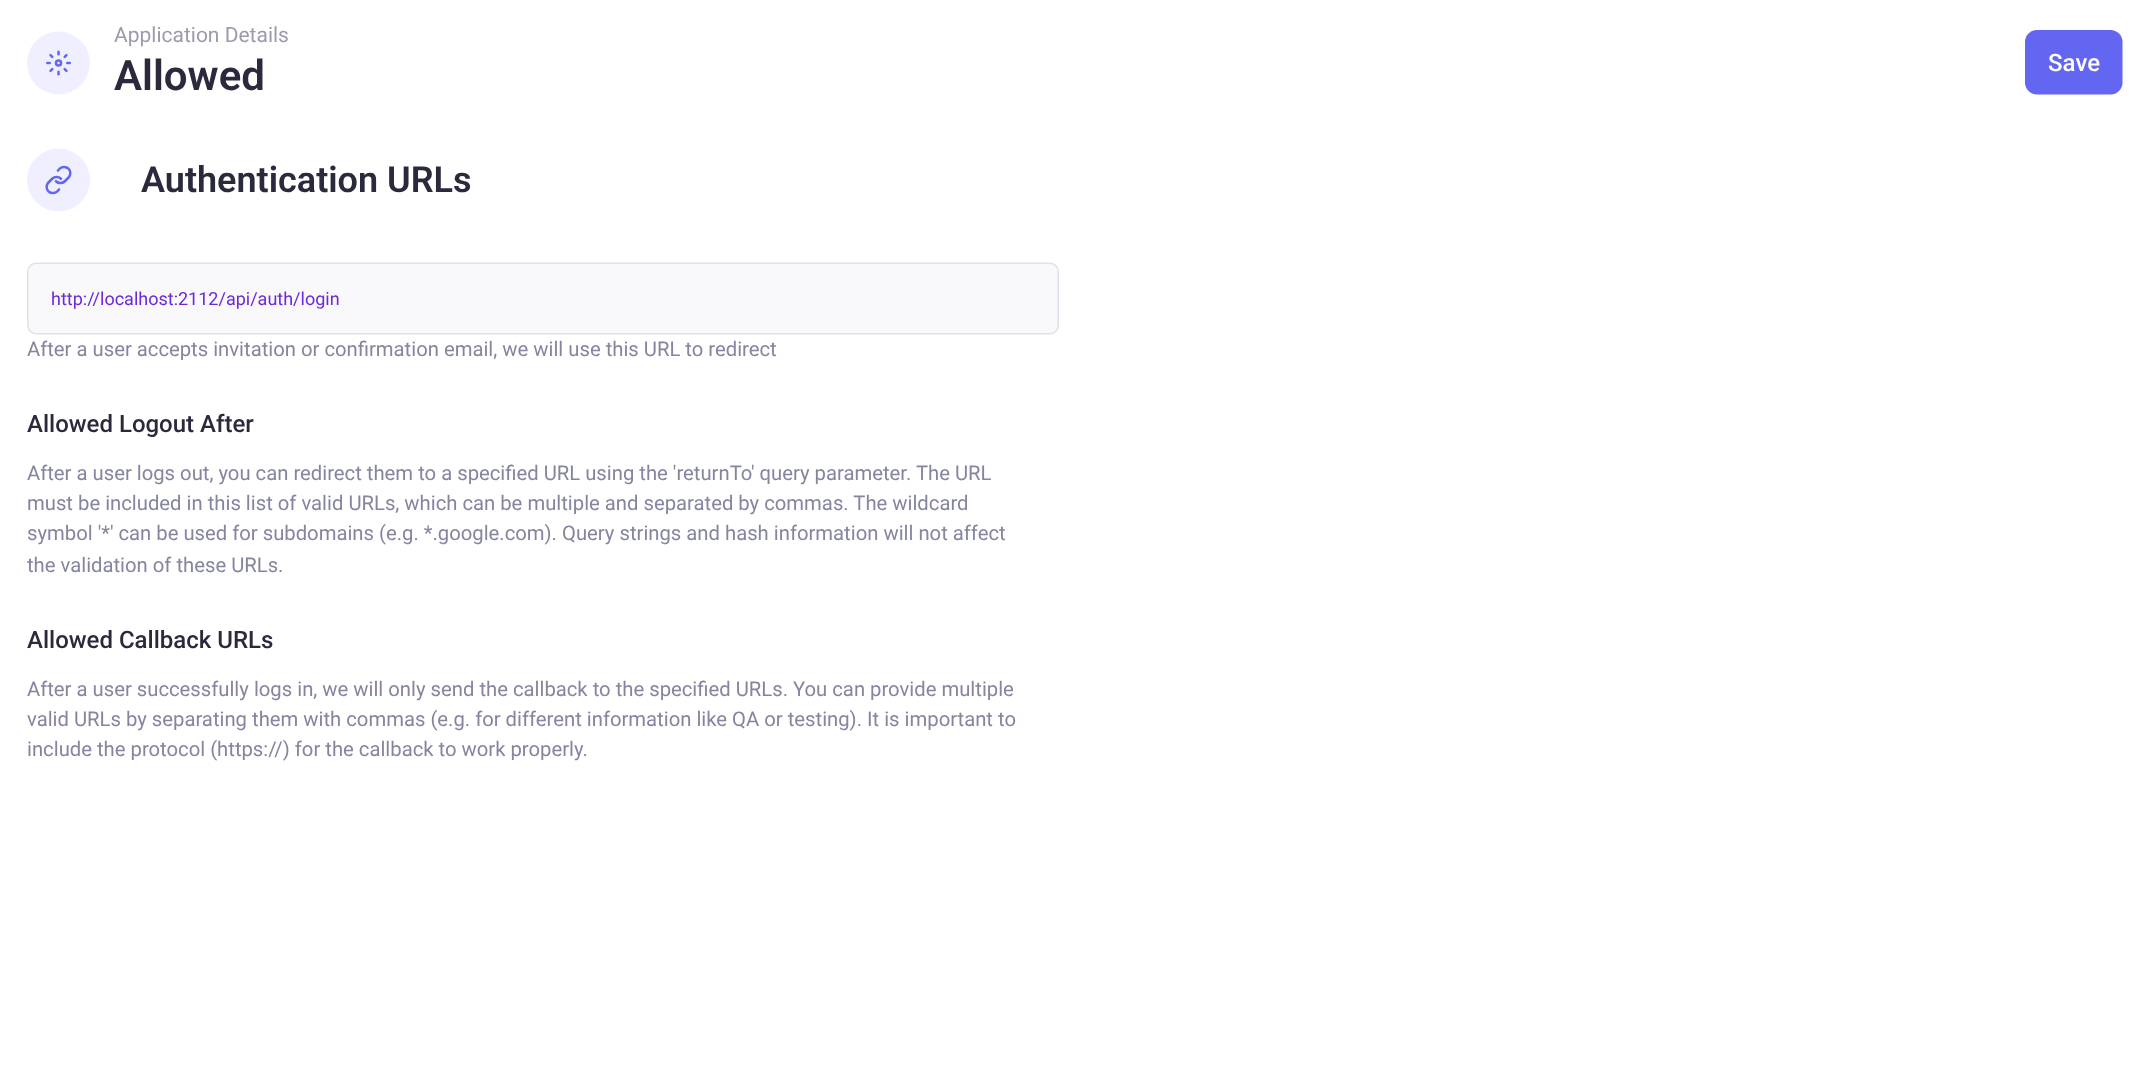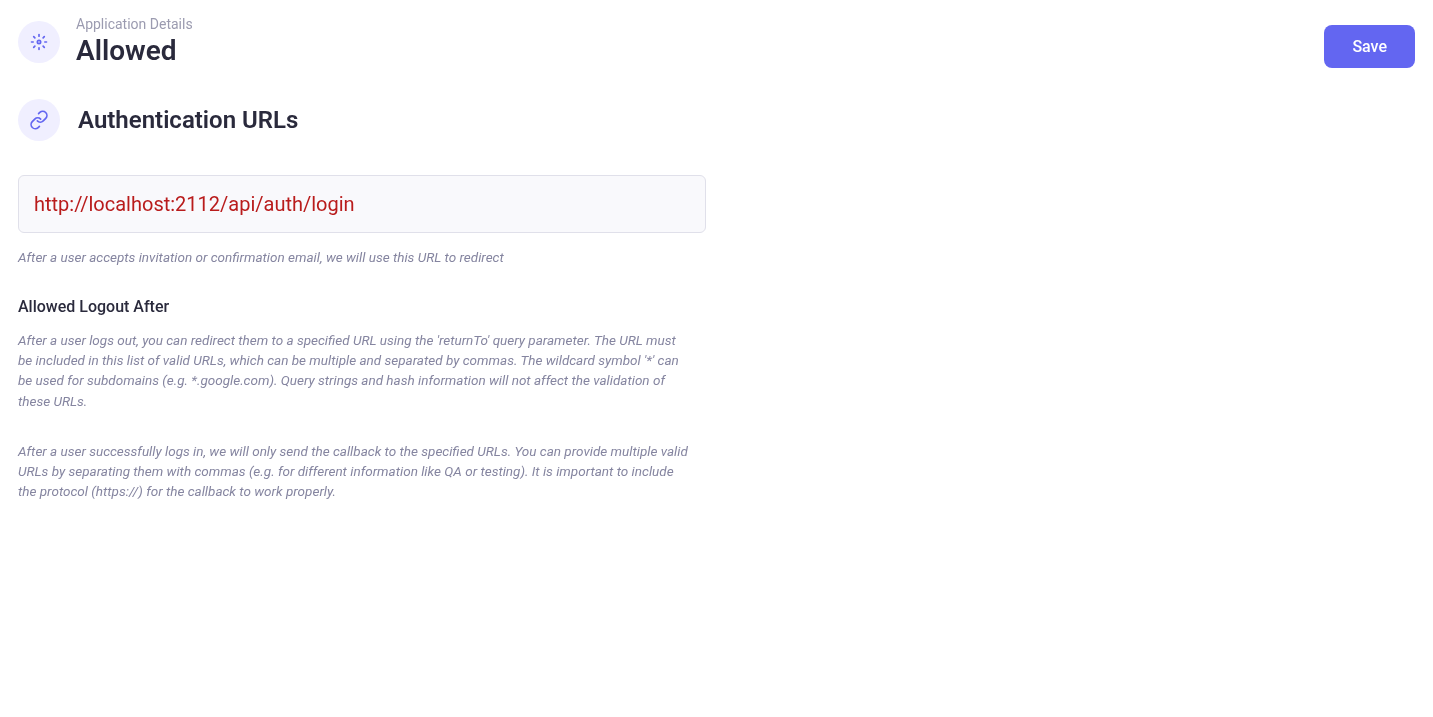--- a/index.html
+++ b/index.html
@@ -9,21 +9,21 @@
     }
     body {
       font-family: -apple-system, BlinkMacSystemFont, "Segoe UI", Roboto, "Helvetica Neue", Arial, sans-serif;
       background: #ffffff;
       color: #2a2a3c;
       padding: 16px 18px;
       width: 1433px;
     }
     .header-row {
       display: flex;
-      align-items: flex-end;
+      align-items: center;
       justify-content: space-between;
       margin-bottom: 28px;
     }
     .header-left {
       display: flex;
       align-items: center;
       gap: 16px;
     }
     .icon-circle {
       width: 42px;
@@ -49,30 +49,30 @@
       font-size: 28px;
       font-weight: 600;
       color: #2a2a3c;
       line-height: 1.2;
     }
     .save-btn {
       background: #6366f1;
       color: #ffffff;
       border: none;
       border-radius: 8px;
-      padding: 12px 28px;
+      padding: 12px 15px;
       font-size: 16px;
       font-weight: 500;
       cursor: pointer;
       font-family: inherit;
     }
     .section-header {
       display: flex;
       align-items: center;
-      gap: 18px;
+      gap: 34px;
       margin-bottom: 34px;
       margin-top: 31px;
     }
     .section-title {
       font-size: 24px;
       font-weight: 600;
       color: #2a2a3c;
     }
     .form-group {
       max-width: 700px;
@@ -82,35 +82,33 @@
       display: block;
       font-size: 16px;
       font-weight: 500;
       color: #2a2a3c;
       margin-bottom: 14px;
     }
     .form-input {
       width: 100%;
       max-width: 688px;
       padding: 16px 15px;
-      font-size: 20px;
+      font-size: 12px;
       border: 1px solid #e0e0ea;
       border-radius: 6px;
       background: #f9f9fc;
-      color: #b91c1c;
+      color: #6d28d9;
       font-family: inherit;
       outline: none;
     }
     .form-help {
       font-size: 13.5px;
       color: #8585a0;
       line-height: 1.5;
-      margin-top: 14px;
       max-width: 672px;
-      font-style: italic;
     }
   </style>
 </head>
 <body>
 
 <div class="header-row">
   <div class="header-left">
     <div class="icon-circle">
       <svg viewBox="0 0 24 24" fill="none" stroke="#6366f1" stroke-width="2" stroke-linecap="round" stroke-linejoin="round">
         <circle cx="12" cy="12" r="2"></circle>
@@ -146,14 +144,15 @@
   <input type="text" class="form-input" value="http://localhost:2112/api/auth/login" style="">
   <div class="form-help">After a user accepts invitation or confirmation email, we will use this URL to redirect</div>
 </div>
 
 <div class="form-group">
   <label class="form-label">Allowed Logout After</label>
   <div class="form-help">After a user logs out, you can redirect them to a specified URL using the 'returnTo' query parameter. The URL must be included in this list of valid URLs, which can be multiple and separated by commas. The wildcard symbol '*' can be used for subdomains (e.g. *.google.com). Query strings and hash information will not affect the validation of these URLs.</div>
 </div>
 
 <div class="form-group">
+  <label class="form-label">Allowed Callback URLs</label>
   <div class="form-help">After a user successfully logs in, we will only send the callback to the specified URLs. You can provide multiple valid URLs by separating them with commas (e.g. for different information like QA or testing). It is important to include the protocol (https://) for the callback to work properly.</div>
 </div>
 
 </body></html>

